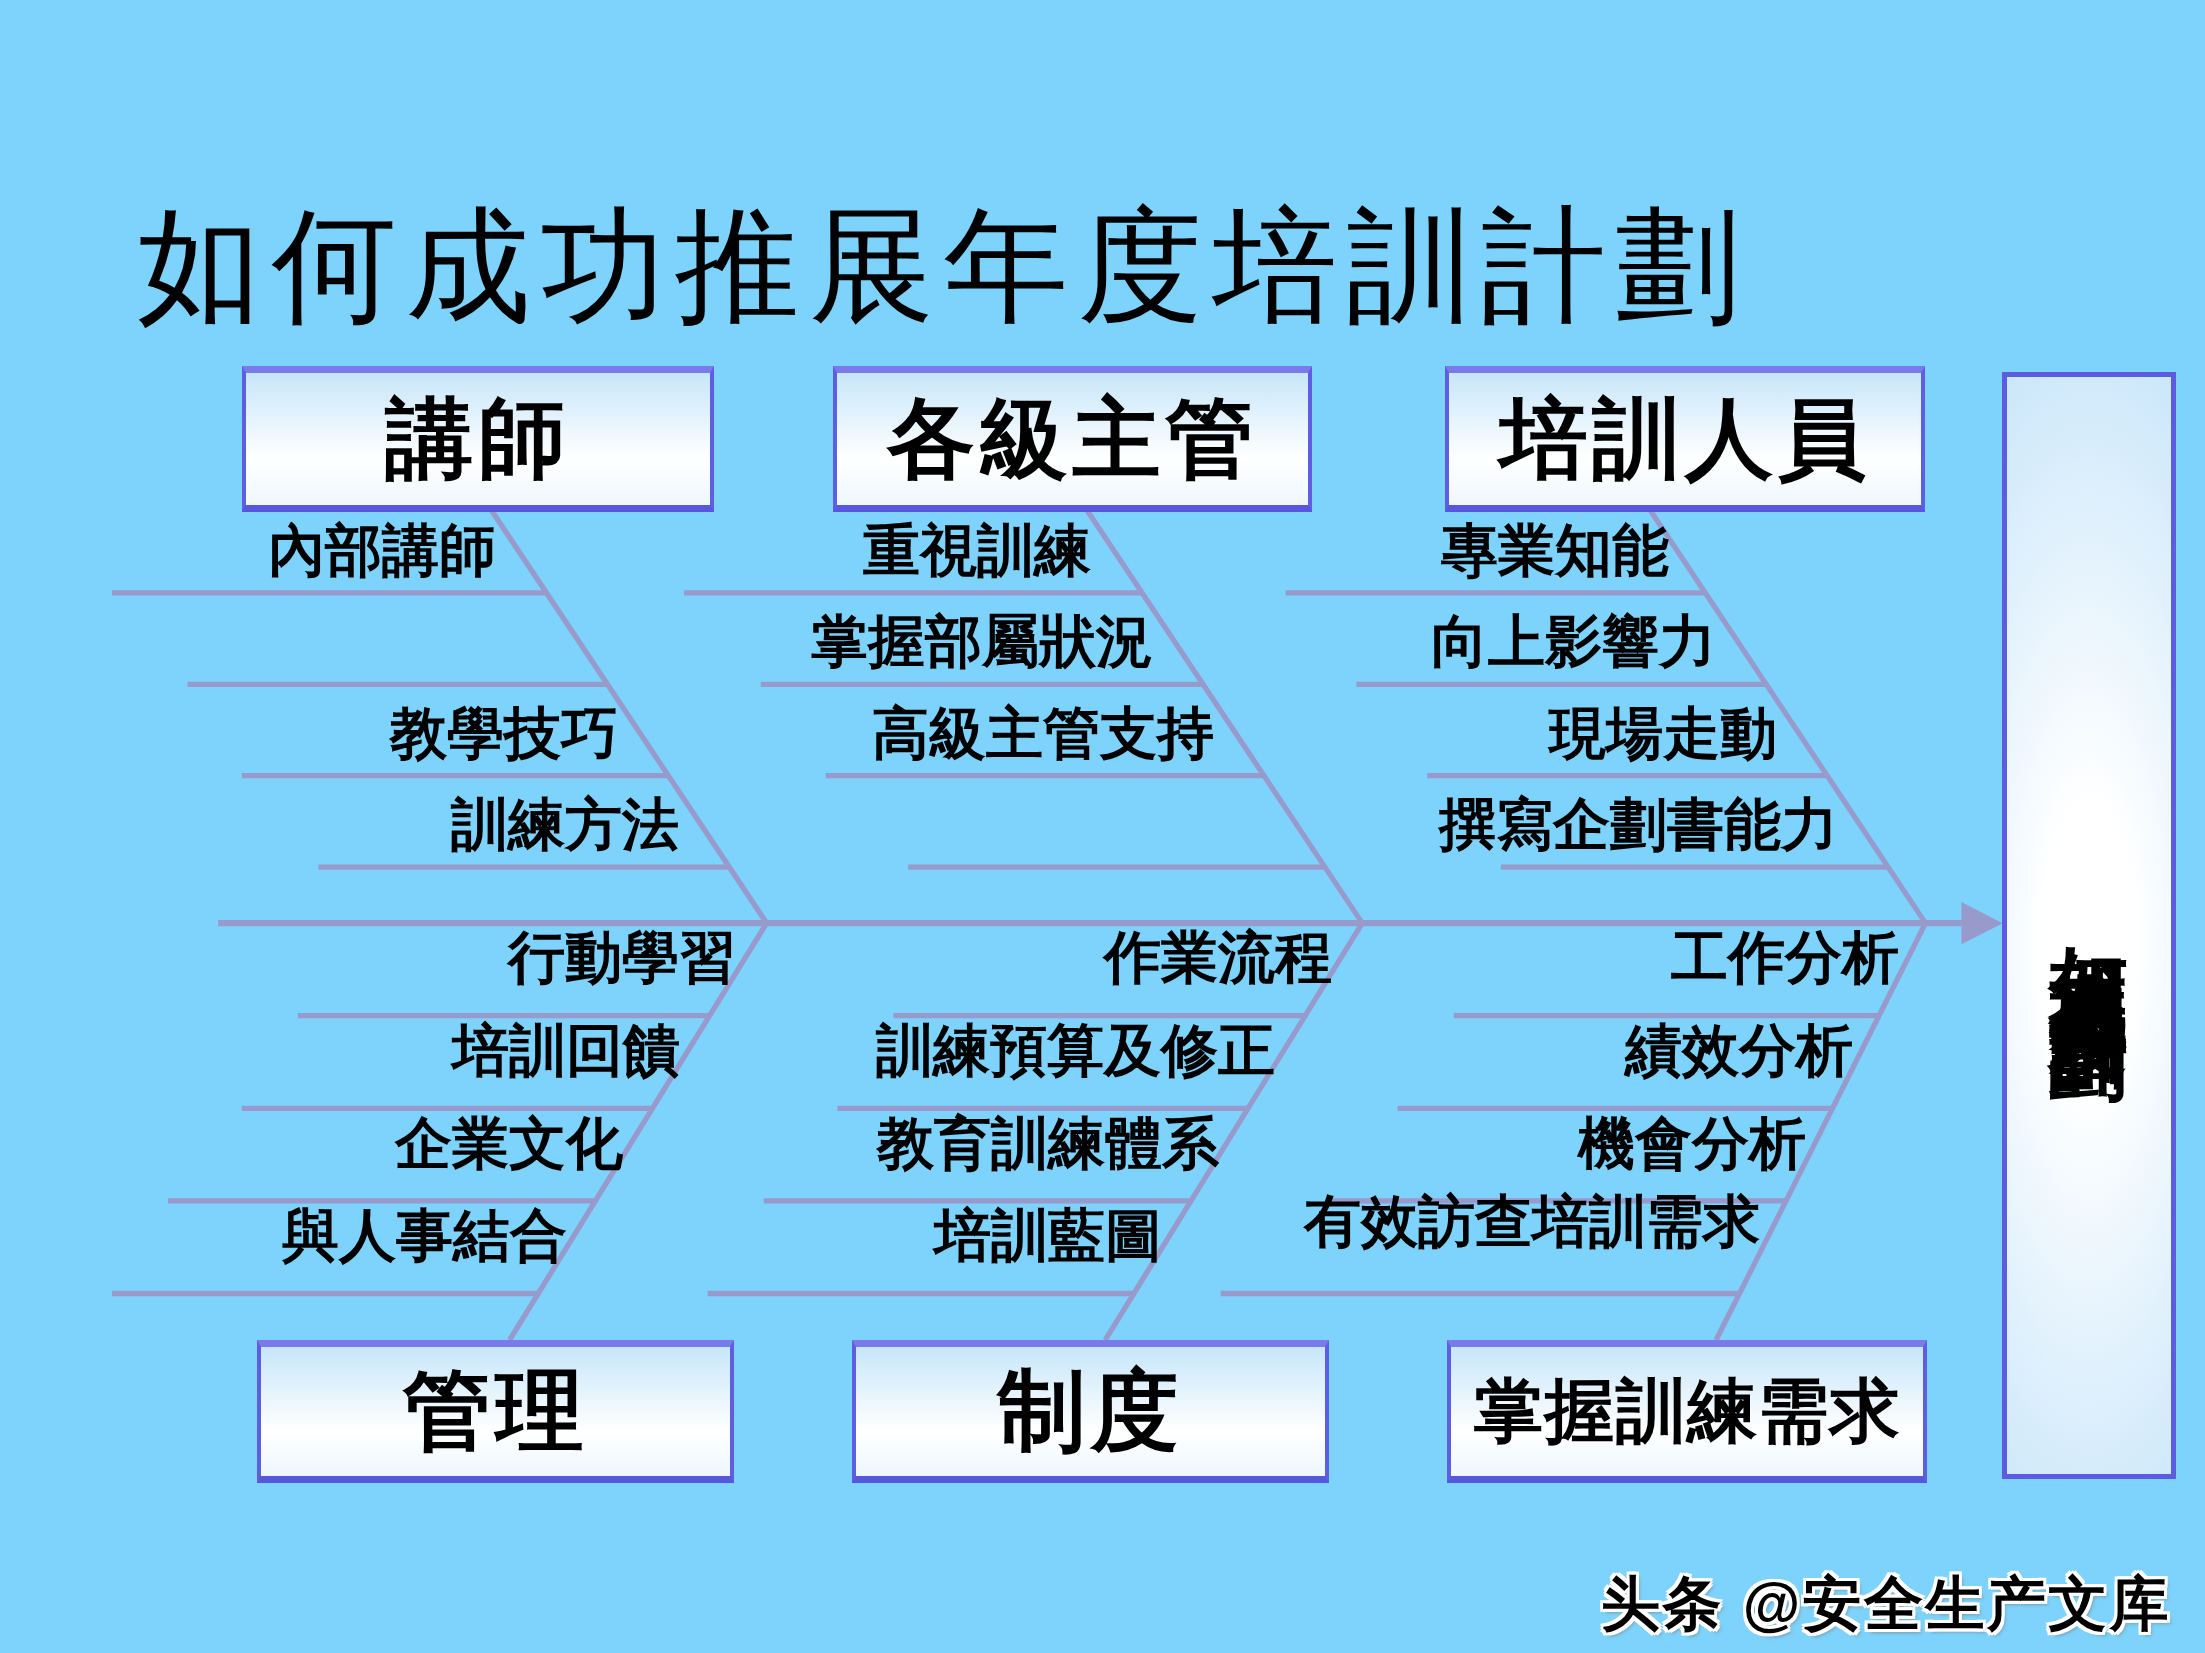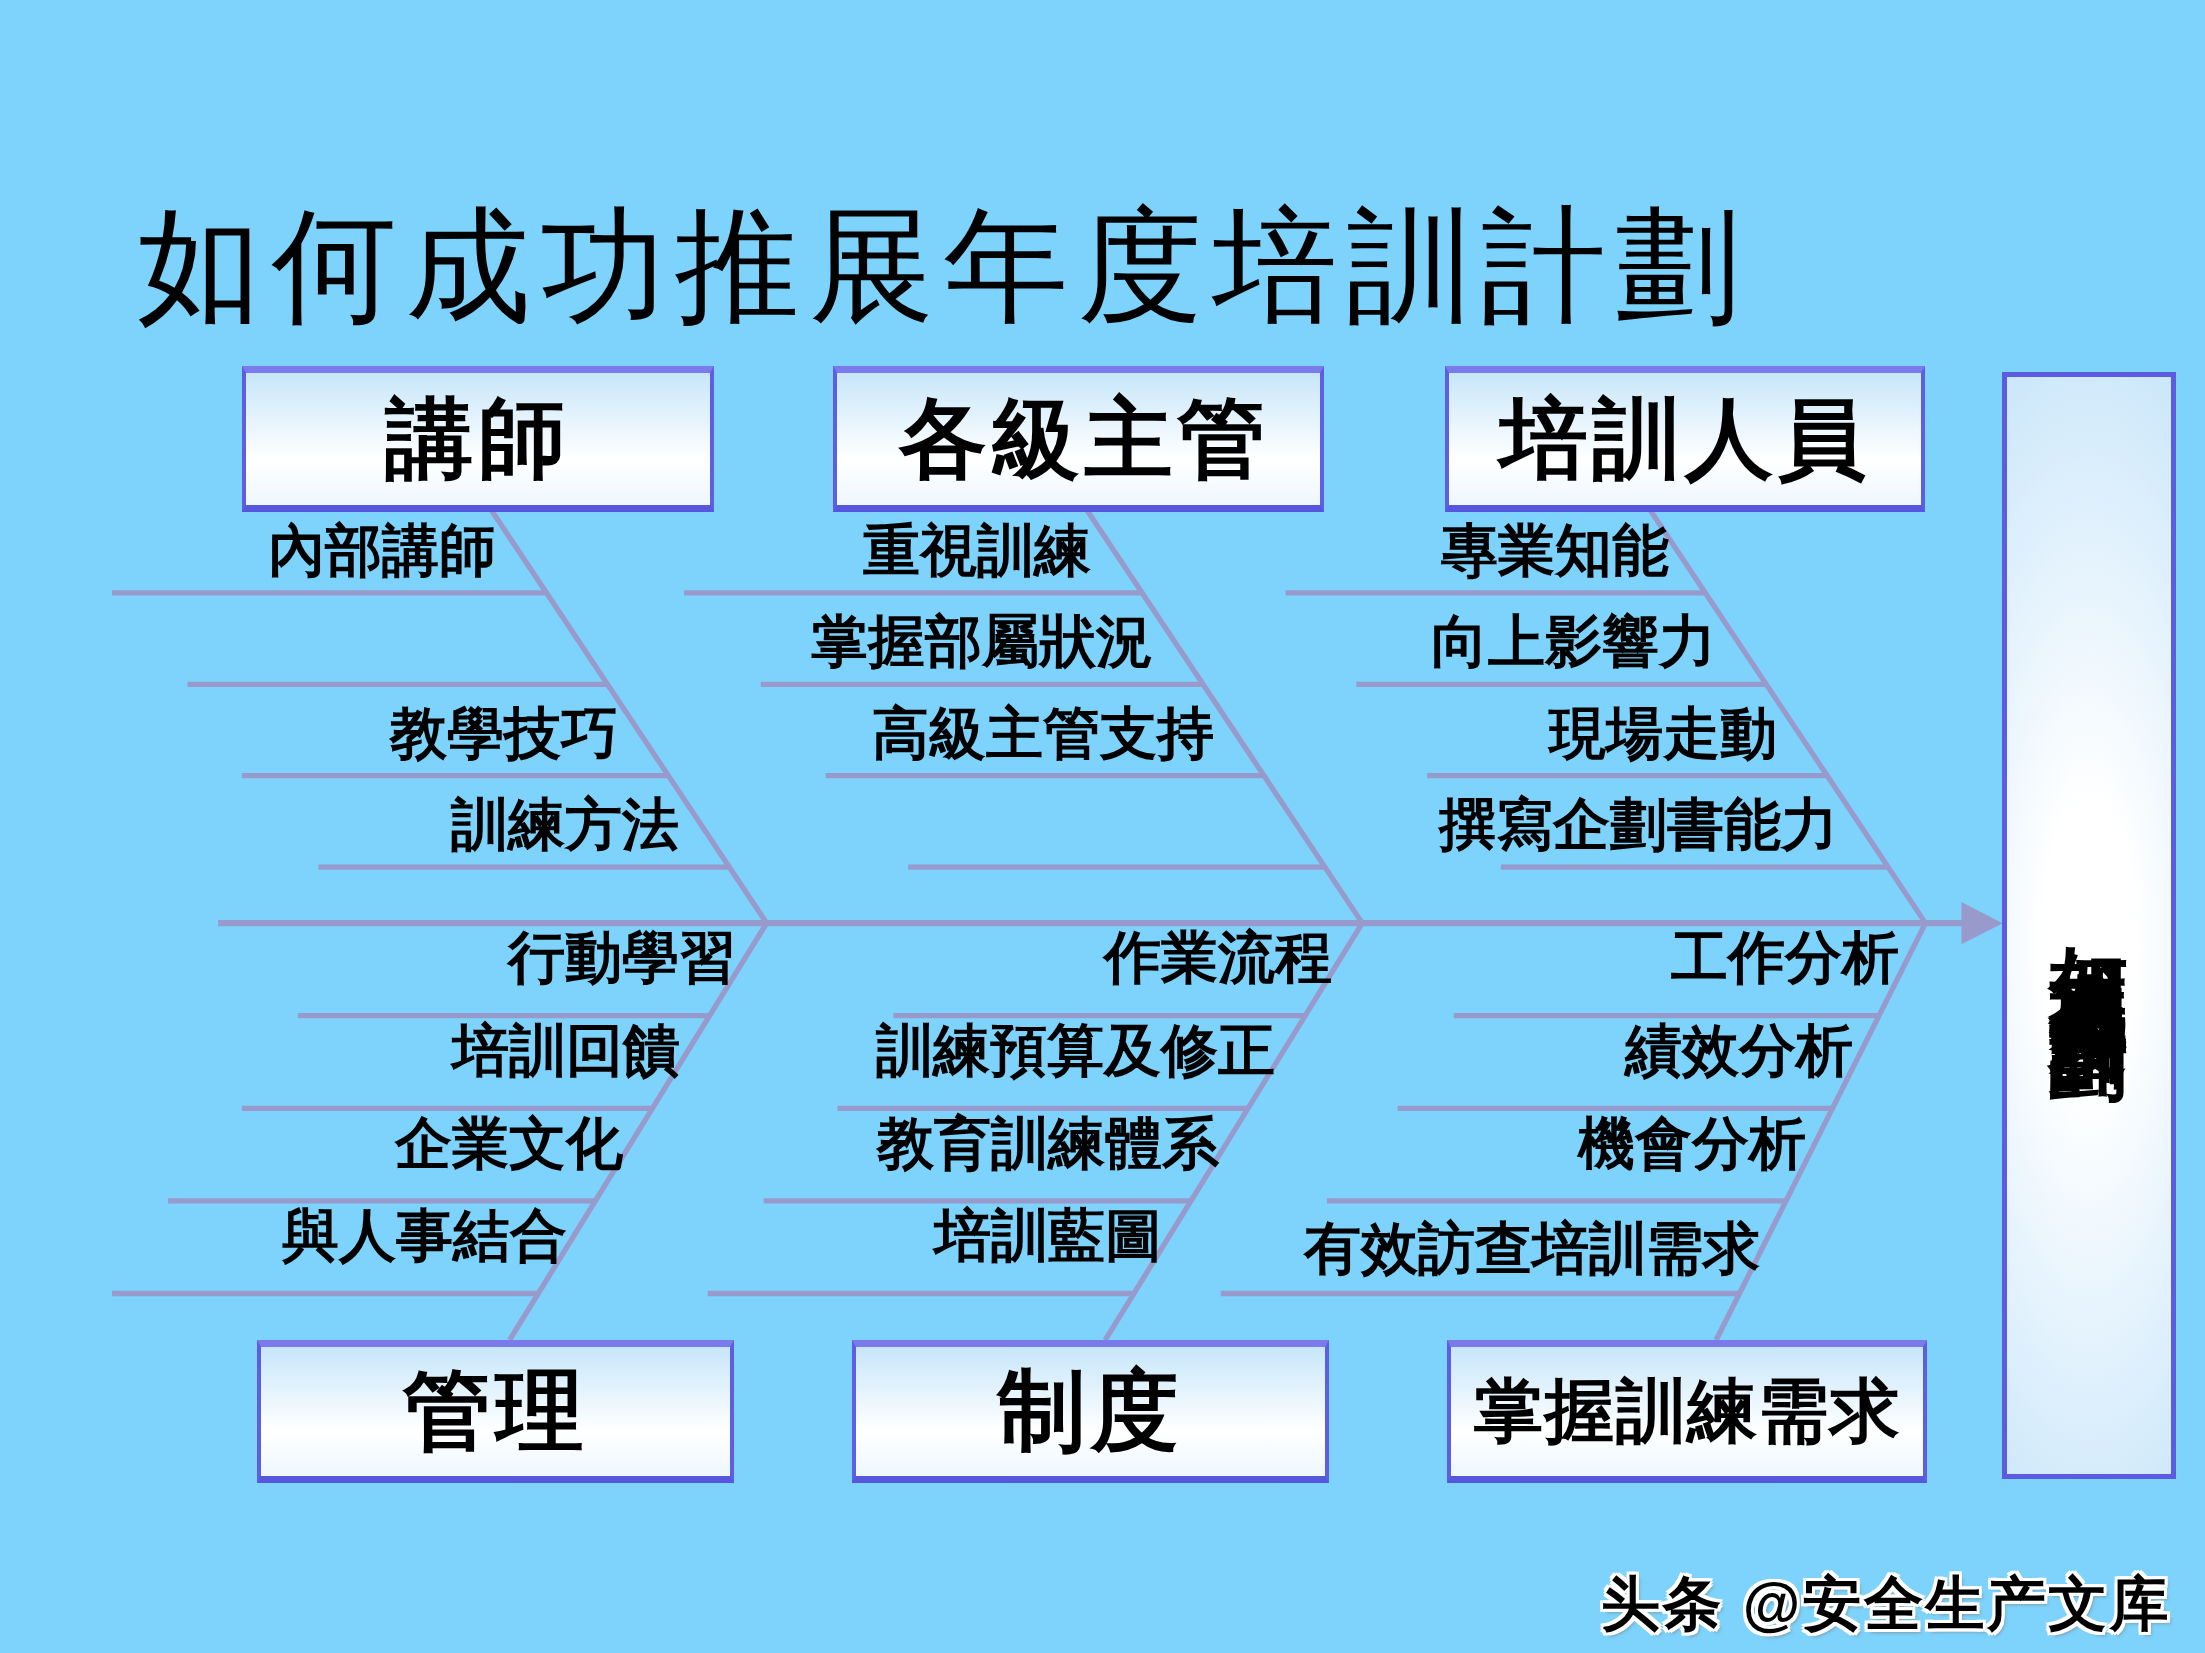--- a/index.html
+++ b/index.html
@@ -74,21 +74,21 @@
 
     <line x1="2465" y1="1722" x2="3187" y2="1722" stroke="#989acc" stroke-width="9"></line>
     <line x1="2370" y1="1879" x2="3108" y2="1879" stroke="#989acc" stroke-width="9"></line>
     <line x1="2250" y1="2036" x2="3030" y2="2036" stroke="#989acc" stroke-width="9"></line>
     <line x1="2070" y1="2193" x2="2951" y2="2193" stroke="#989acc" stroke-width="9"></line>
   </svg>
 
   <div class="cat" style="left:242px;top:366px;width:464px;height:132px;">
     <span class="fs150">講師</span>
   </div>
-  <div class="cat" style="left:833px;top:366px;width:471px;height:132px;padding-left:12px;">
+  <div class="cat" style="left:833px;top:366px;width:471px;height:132px;">
     <span class="fs150">各級主管</span>
   </div>
   <div class="cat" style="left:1445px;top:366px;width:472px;height:132px;">
     <span class="fs150">培訓人員</span>
   </div>
 
   <div class="cat" style="left:257px;top:1340px;width:469px;height:129px;">
     <span class="fs150">管理</span>
   </div>
   <div class="cat" style="left:852px;top:1340px;width:469px;height:129px;">
@@ -117,21 +117,21 @@
   <div class="lbl" style="right:1638px;bottom:383px;">與人事結合</div>
 
   <div class="lbl" style="right:873px;bottom:661px;">作業流程</div>
   <div class="lbl" style="right:930px;bottom:568px;">訓練預算及修正</div>
   <div class="lbl" style="right:986px;bottom:475px;">教育訓練體系</div>
   <div class="lbl" style="right:1043px;bottom:383px;">培訓藍圖</div>
 
   <div class="lbl" style="right:306px;bottom:661px;">工作分析</div>
   <div class="lbl" style="right:352px;bottom:568px;">績效分析</div>
   <div class="lbl" style="right:399px;bottom:475px;">機會分析</div>
-  <div class="lbl" style="right:445px;bottom:370px;">有效訪查培訓需求</div>
+  <div class="lbl" style="right:445px;bottom:397px;">有效訪查培訓需求</div>
 
   <div class="head">
     <span class="vtext">如何成功推展年度培訓計劃</span>
   </div>
 
   <div class="watermark">头条 @安全生产文库</div>
 
 </div>
 
 

